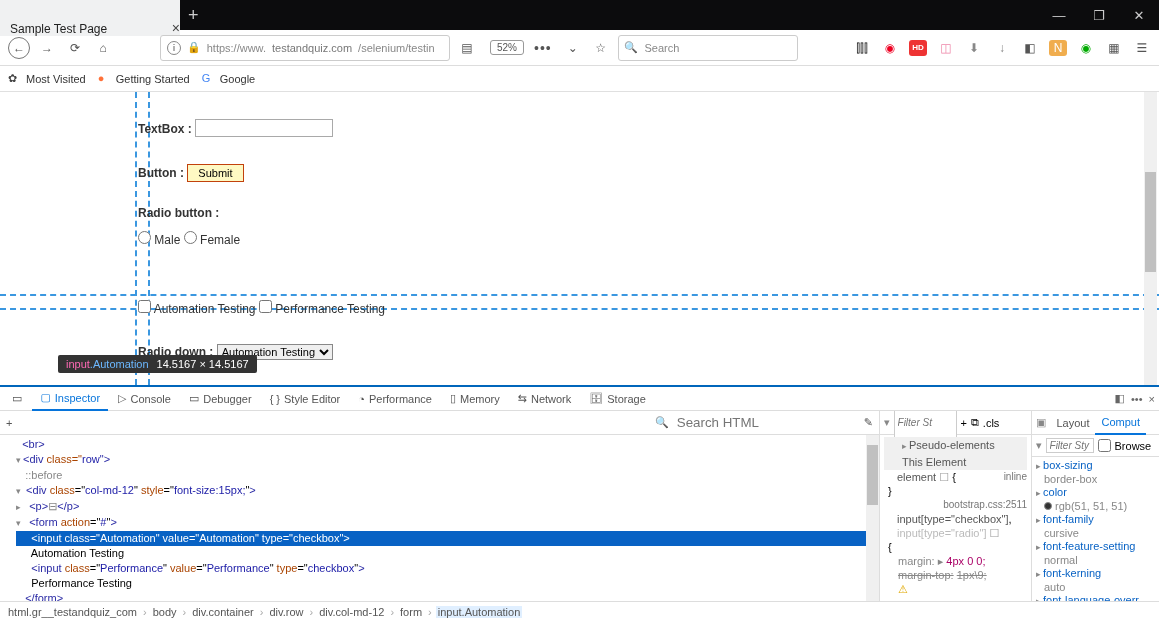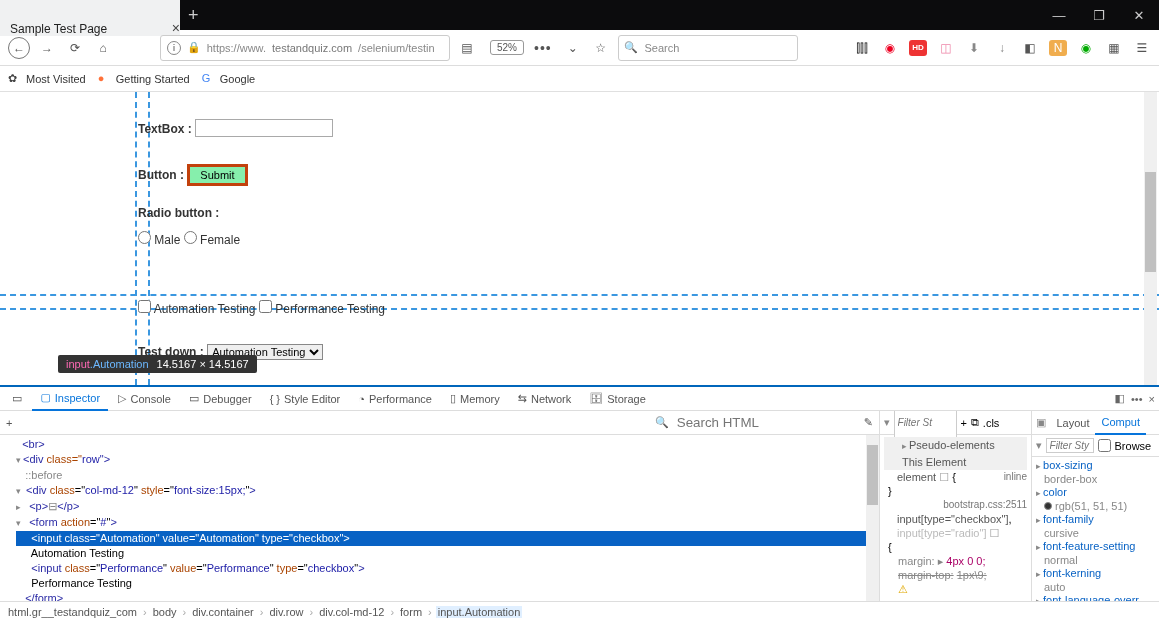--- a/index.html
+++ b/index.html
@@ -44,21 +44,21 @@
 .dotted-v1 { position: absolute; left: 135px; top: 0; bottom: 0; border-left: 2px dashed #3b97e0; }
 .dotted-v2 { position: absolute; left: 148px; top: 0; bottom: 0; border-left: 2px dashed #3b97e0; }
 .dotted-h { position: absolute; left: 0; right: 0; border-top: 2px dashed #3b97e0; }
 .scrollbar-v { position: absolute; right: 2px; top: 0; width: 13px; height: 100%; background: #f0f0f0; }
 .scrollbar-v .thumb { position: absolute; left: 1px; right: 1px; background: #c0c0c0; }
 .page-content { position: absolute; left: 138px; top: 0; right: 20px; font-size: 12px; font-family: Arial; color: #333; }
 .page-content .lbl { font-weight: bold; }
 .page-content .row1 { position: absolute; top: 27px; }
 .page-content .row1 input[type=text] { width: 138px; height: 18px; border: 1px solid #a9a9a9; }
 .page-content .row2 { position: absolute; top: 72px; }
-.page-content .row2 button { background: #86efac; border: 3px solid #c2410c; padding: 2px 10px; font-size: 11px; }
+.page-content .row2 button { background: #fef9c3; border: 1px solid #c2410c; padding: 2px 10px; font-size: 11px; }
 .page-content .row3 { position: absolute; top: 114px; }
 .page-content .row4 { position: absolute; top: 139px; }
 .page-content .row5 { position: absolute; top: 208px; }
 .page-content .row5 input[type=checkbox] { border: 1px solid #3b97e0; }
 .page-content .row6 { position: absolute; top: 252px; }
 .page-content select { font-size: 11px; border: 1px solid #888; }
 .tooltip-box { position: absolute; left: 58px; top: 263px; background: #333; color: #fff; font-size: 11px; padding: 3px 8px; border-radius: 2px; display: flex; gap: 8px; }
 .tooltip-box .pink { color: #ff69b4; }
 .tooltip-box .blue { color: #6cb8ff; }
 
@@ -209,21 +209,21 @@
     </div>
     <div class="row4">
       <input type="radio" style=""> <span>Male</span>
       <input type="radio" style=""> <span>Female</span>
     </div>
     <div class="row5">
       <input type="checkbox" style=""> <span>Automation Testing</span>
       <input type="checkbox" style=""> <span>Performance Testing</span>
     </div>
     <div class="row6">
-      <span class="lbl">Test down  :</span>
+      <span class="lbl">Radio down  :</span>
       <select><option>Automation Testing</option></select>
     </div>
   </div>
   <div class="tooltip-box">
     <span><span class="pink">input</span><span class="blue">.Automation</span></span>
     <span>14.5167 × 14.5167</span>
   </div>
 </div>
 
 <div class="devtools">

